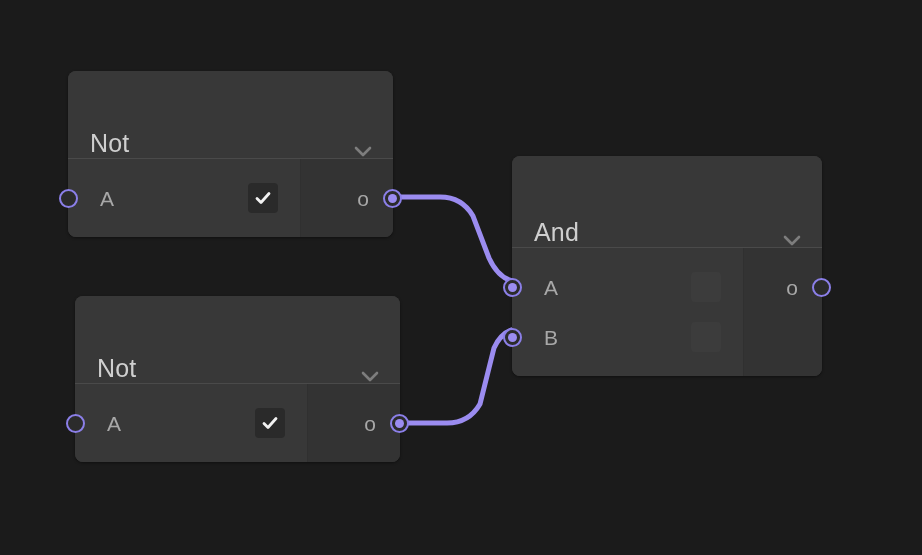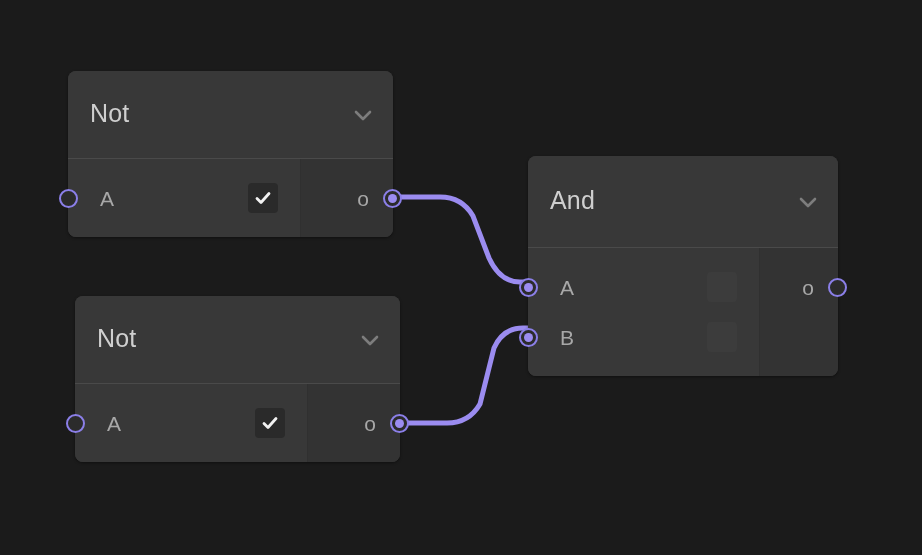--- a/index.html
+++ b/index.html
@@ -42,21 +42,21 @@
     background: #383838;
     overflow: visible;
     box-shadow: 0 1px 3px rgba(0,0,0,0.45);
   }
 
   .node-header {
     height: 88px;
     border-radius: 8px 8px 0 0;
     background: #383838;
     display: flex;
-    align-items: center;
+    align-items: flex-end;
     padding: 0 20px 0 22px;
     border-bottom: 1px solid #4a4a4a;
     position: relative;
   }
 
   .node-title {
     color: #cfcfcf;
     font-size: 25px;
     font-weight: 400;
     letter-spacing: 0.2px;
@@ -274,21 +274,21 @@
 
       <div class="outputs-col">
         <div class="port-row output-row">
           <span class="port-label">o</span>
           <span class="port filled"></span>
         </div>
       </div>
     </div>
   </div>
 
-  <div class="node node-and" style="left:528px; top:156px; width:310px;">
+  <div class="node node-and" style="left:512px; top:156px; width:310px;">
 
     <div class="node-header">
       <span class="node-title">And</span>
       <svg class="collapse-icon" viewBox="0 0 20 14">
         <path d="M3 4 L10 11 L17 4" fill="none" stroke="#8a8a8a" stroke-width="2.6" stroke-linecap="round" stroke-linejoin="round"></path>
       </svg>
     </div>
 
     <div class="node-body">
       <div class="inputs-col">

